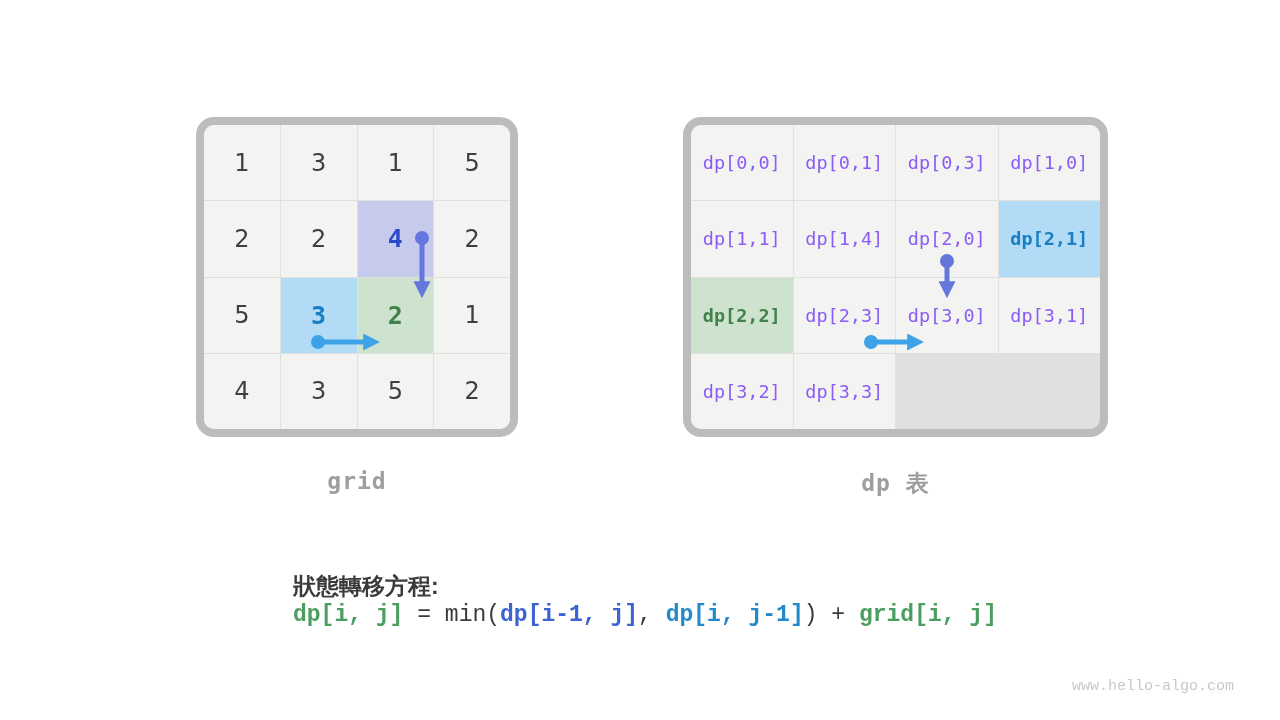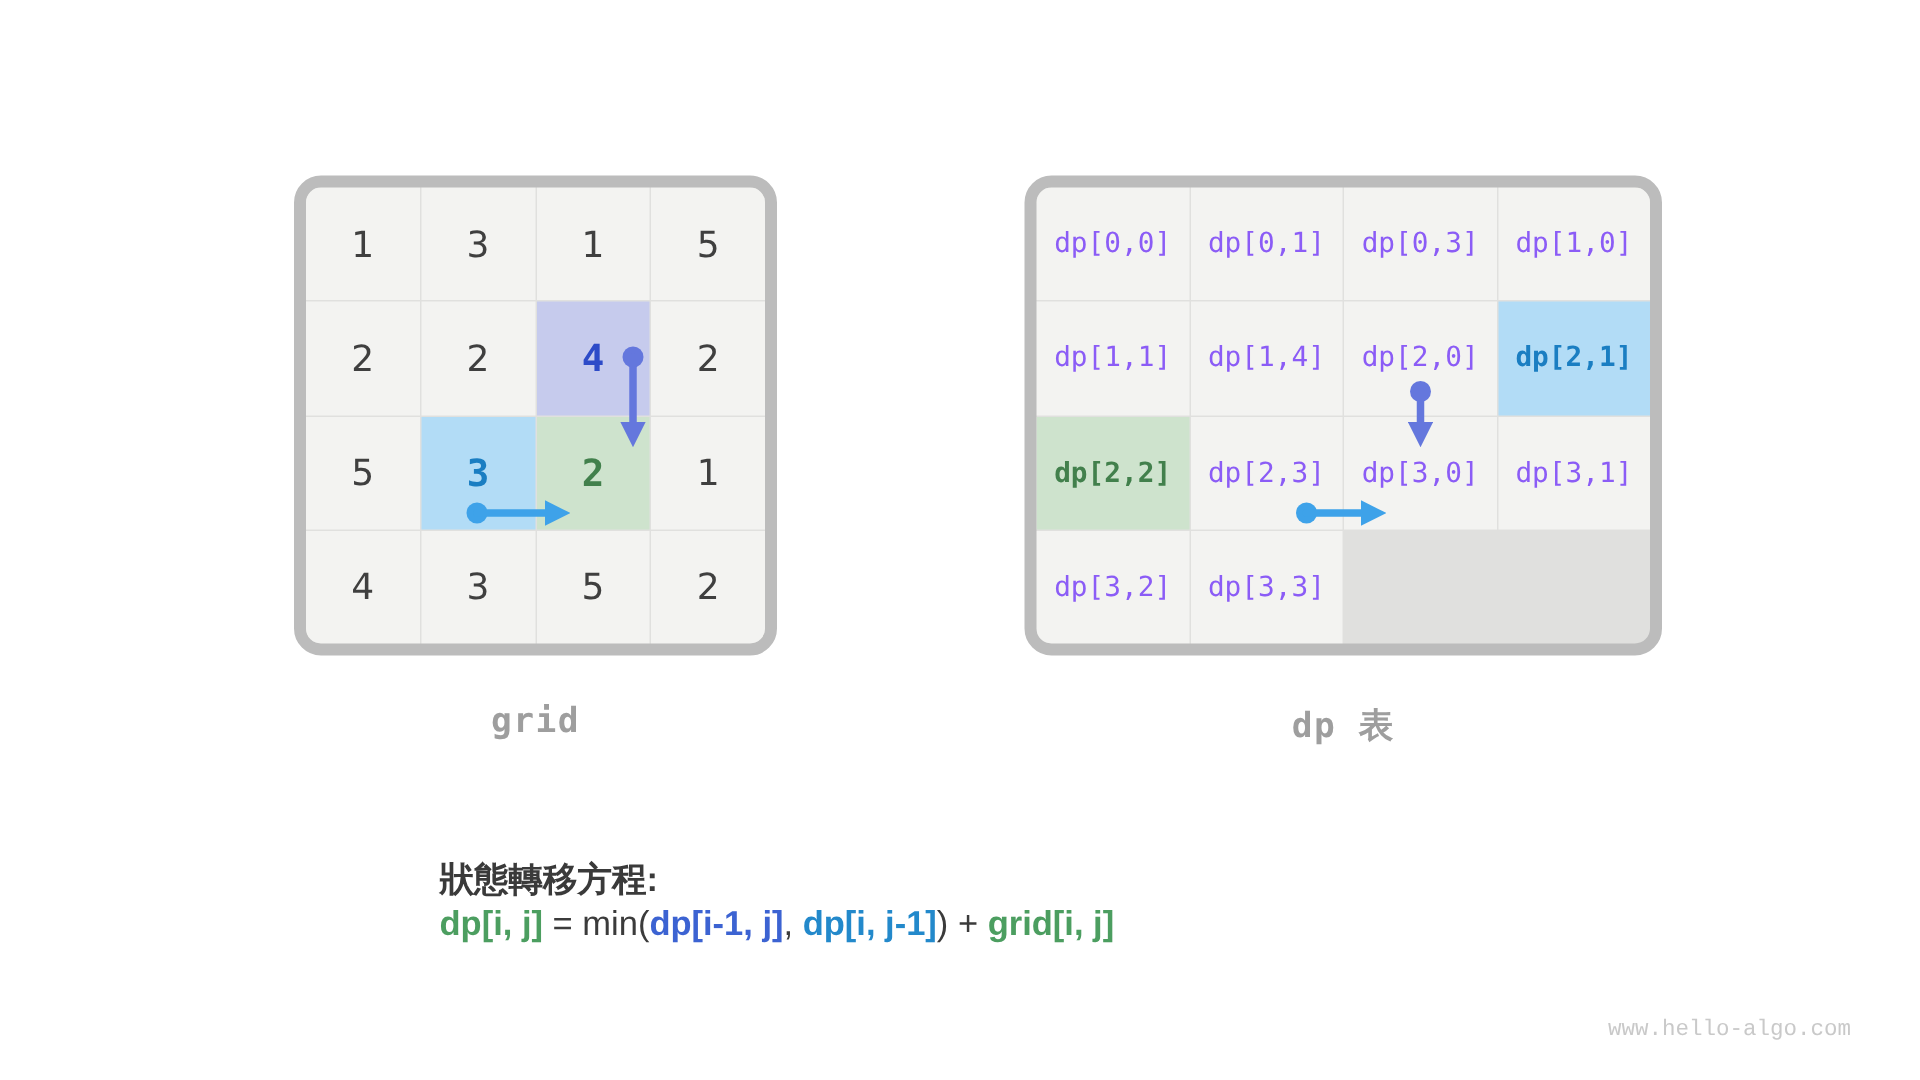--- a/index.html
+++ b/index.html
@@ -79,21 +79,21 @@
     left: 293px; top: 551px;
     font-family: "Liberation Sans", "DejaVu Sans", sans-serif;
     font-weight: bold;
     font-size: 23px;
     color: #3a3a3a;
     margin-top: 20px;
   }
   #eq-line {
     position: absolute;
     left: 293px; top: 602px;
-    font-family: Liberation Sans, sans-serif;
+    font-family: Liberation Mono, monospace;
     font-size: 23px;
     white-space: pre;
   }
   .seg-plain { color: #3b3b3b; }
   .seg-green { color: #4c9e60; font-weight: bold; }
   .seg-royal { color: #3c63d2; font-weight: bold; }
   .seg-sky   { color: #2389cb; font-weight: bold; }
 
   
   #watermark {

